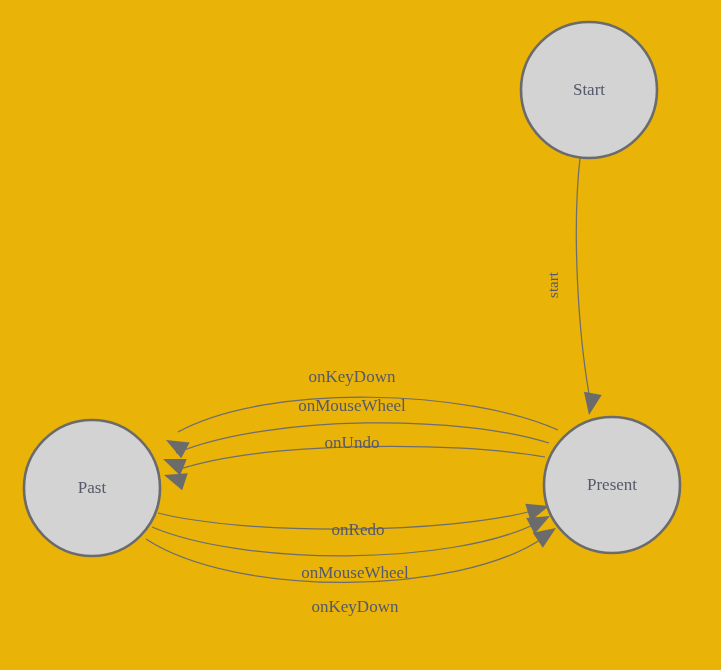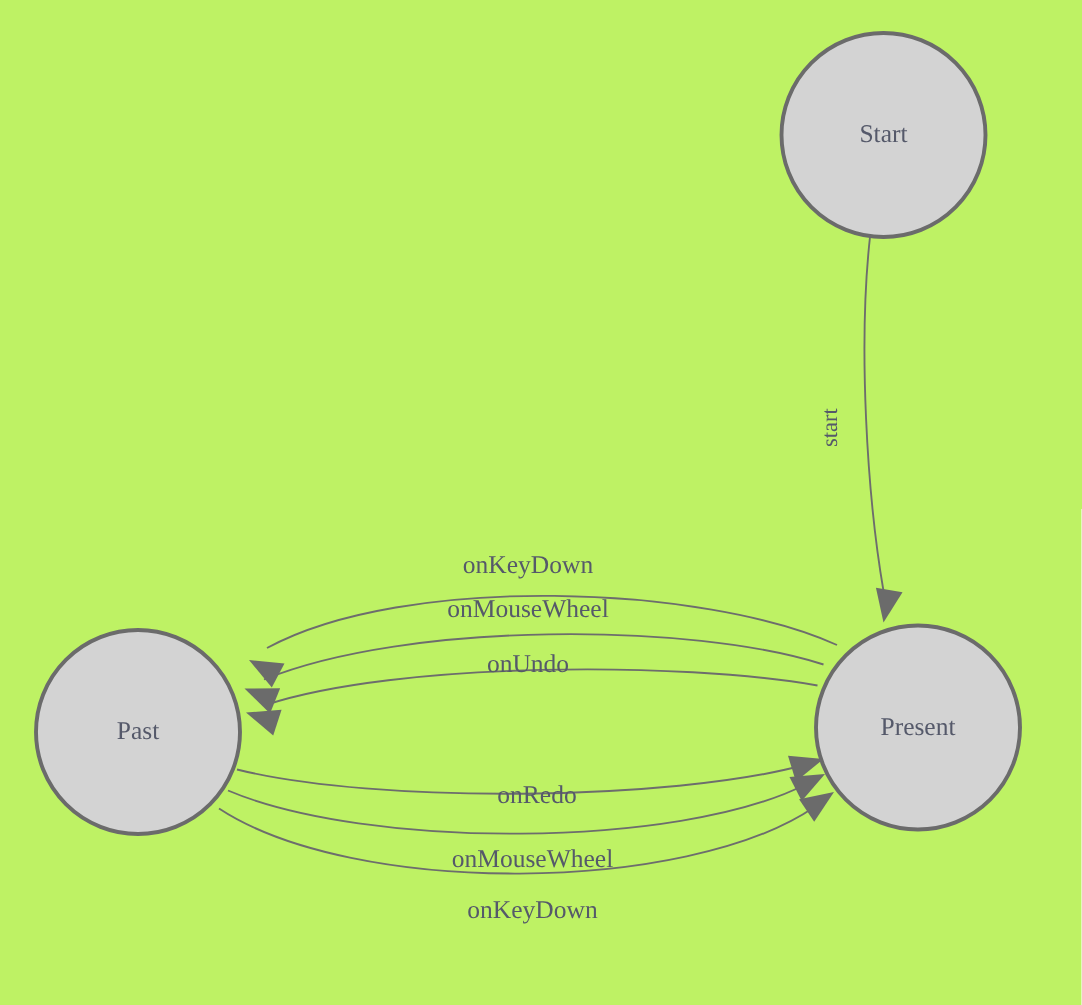--- a/index.html
+++ b/index.html
@@ -10,21 +10,21 @@
   body {
     width: 721px;
     height: 670px;
     font-family: "Liberation Serif", "DejaVu Serif", serif;
     overflow: hidden;
   }
   #diagram-root {
     position: relative;
     width: 721px;
     height: 670px;
-    background: #bef264;
+    background: #eab308;
   }
   svg#graph {
     display: block;
     width: 721px;
     height: 670px;
   }
   .node-circle {
     fill: #d3d3d3;
     stroke: #6b6b6b;
     stroke-width: 2.6;

